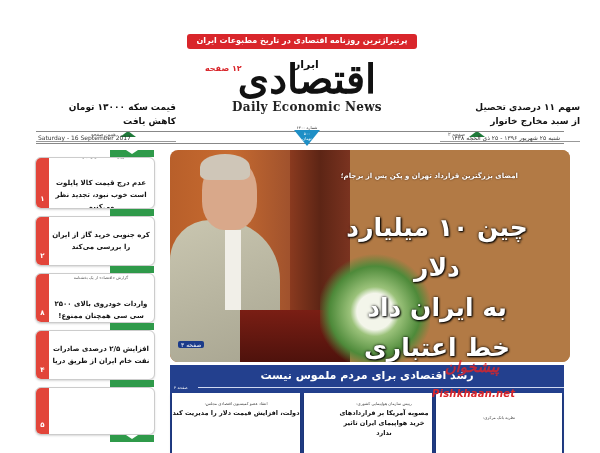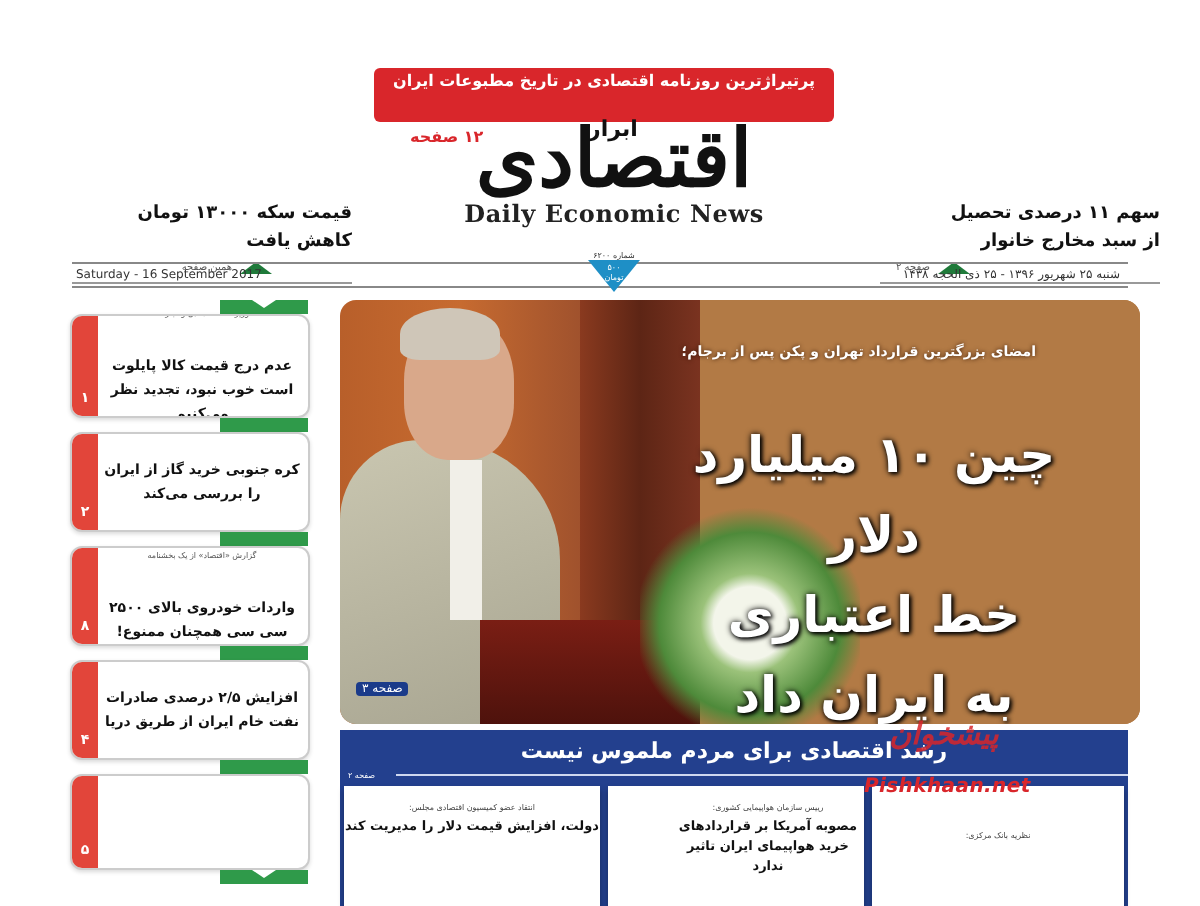--- a/index.html
+++ b/index.html
@@ -1,20 +1,20 @@
 <!DOCTYPE html>
 <html><head>
 <meta charset="utf-8">
 <style>
   * { box-sizing: border-box; margin: 0; padding: 0; }
   html, body { width: 600px; height: 453px; overflow: hidden; background: #ffffff; }
   body { font-family: "DejaVu Sans", sans-serif; position: relative; color: #111; }
 
   .tagline {
-    position: absolute; left: 187px; top: 34px; width: 230px; height: 27px;
+    position: absolute; left: 187px; top: 34px; width: 230px; height: 15px;
     background: #d9262b; color: #fff; border-radius: 3px;
     font-size: 8px; line-height: 13px; text-align: center; direction: rtl; font-weight: bold;
   }
 
   .masthead-title {
     position: absolute; left: 222px; top: 55px; width: 170px; height: 50px;
     direction: rtl; text-align: center;
     font-family: Liberation Serif, serif; font-size: 40px; font-weight: bold; line-height: 50px; color: #111;
     letter-spacing: -1px;
   }
@@ -221,22 +221,22 @@
   <div class="wall-dark"></div>
   <div class="person-suit"></div>
   <div class="shirt"></div>
   <div class="person-head"></div>
   <div class="person-hair"></div>
   <div class="podium"></div>
   <div class="flowers"></div>
   <div class="kicker">امضای بزرگترین قرارداد تهران و پکن پس از برجام؛</div>
   <div class="headline">
     <div>چین ۱۰ میلیارد دلار</div>
+    <div>به ایران داد</div>
     <div>خط اعتباری</div>
-    <div>به ایران داد</div>
   </div>
   <div class="page-tag">صفحه ۳</div>
 </div>
 
 <div class="banner">
   <div class="title">رشد اقتصادی برای مردم ملموس نیست</div>
   <div class="pg">صفحه ۲</div>
   <div class="rule"></div>
 </div>
 

